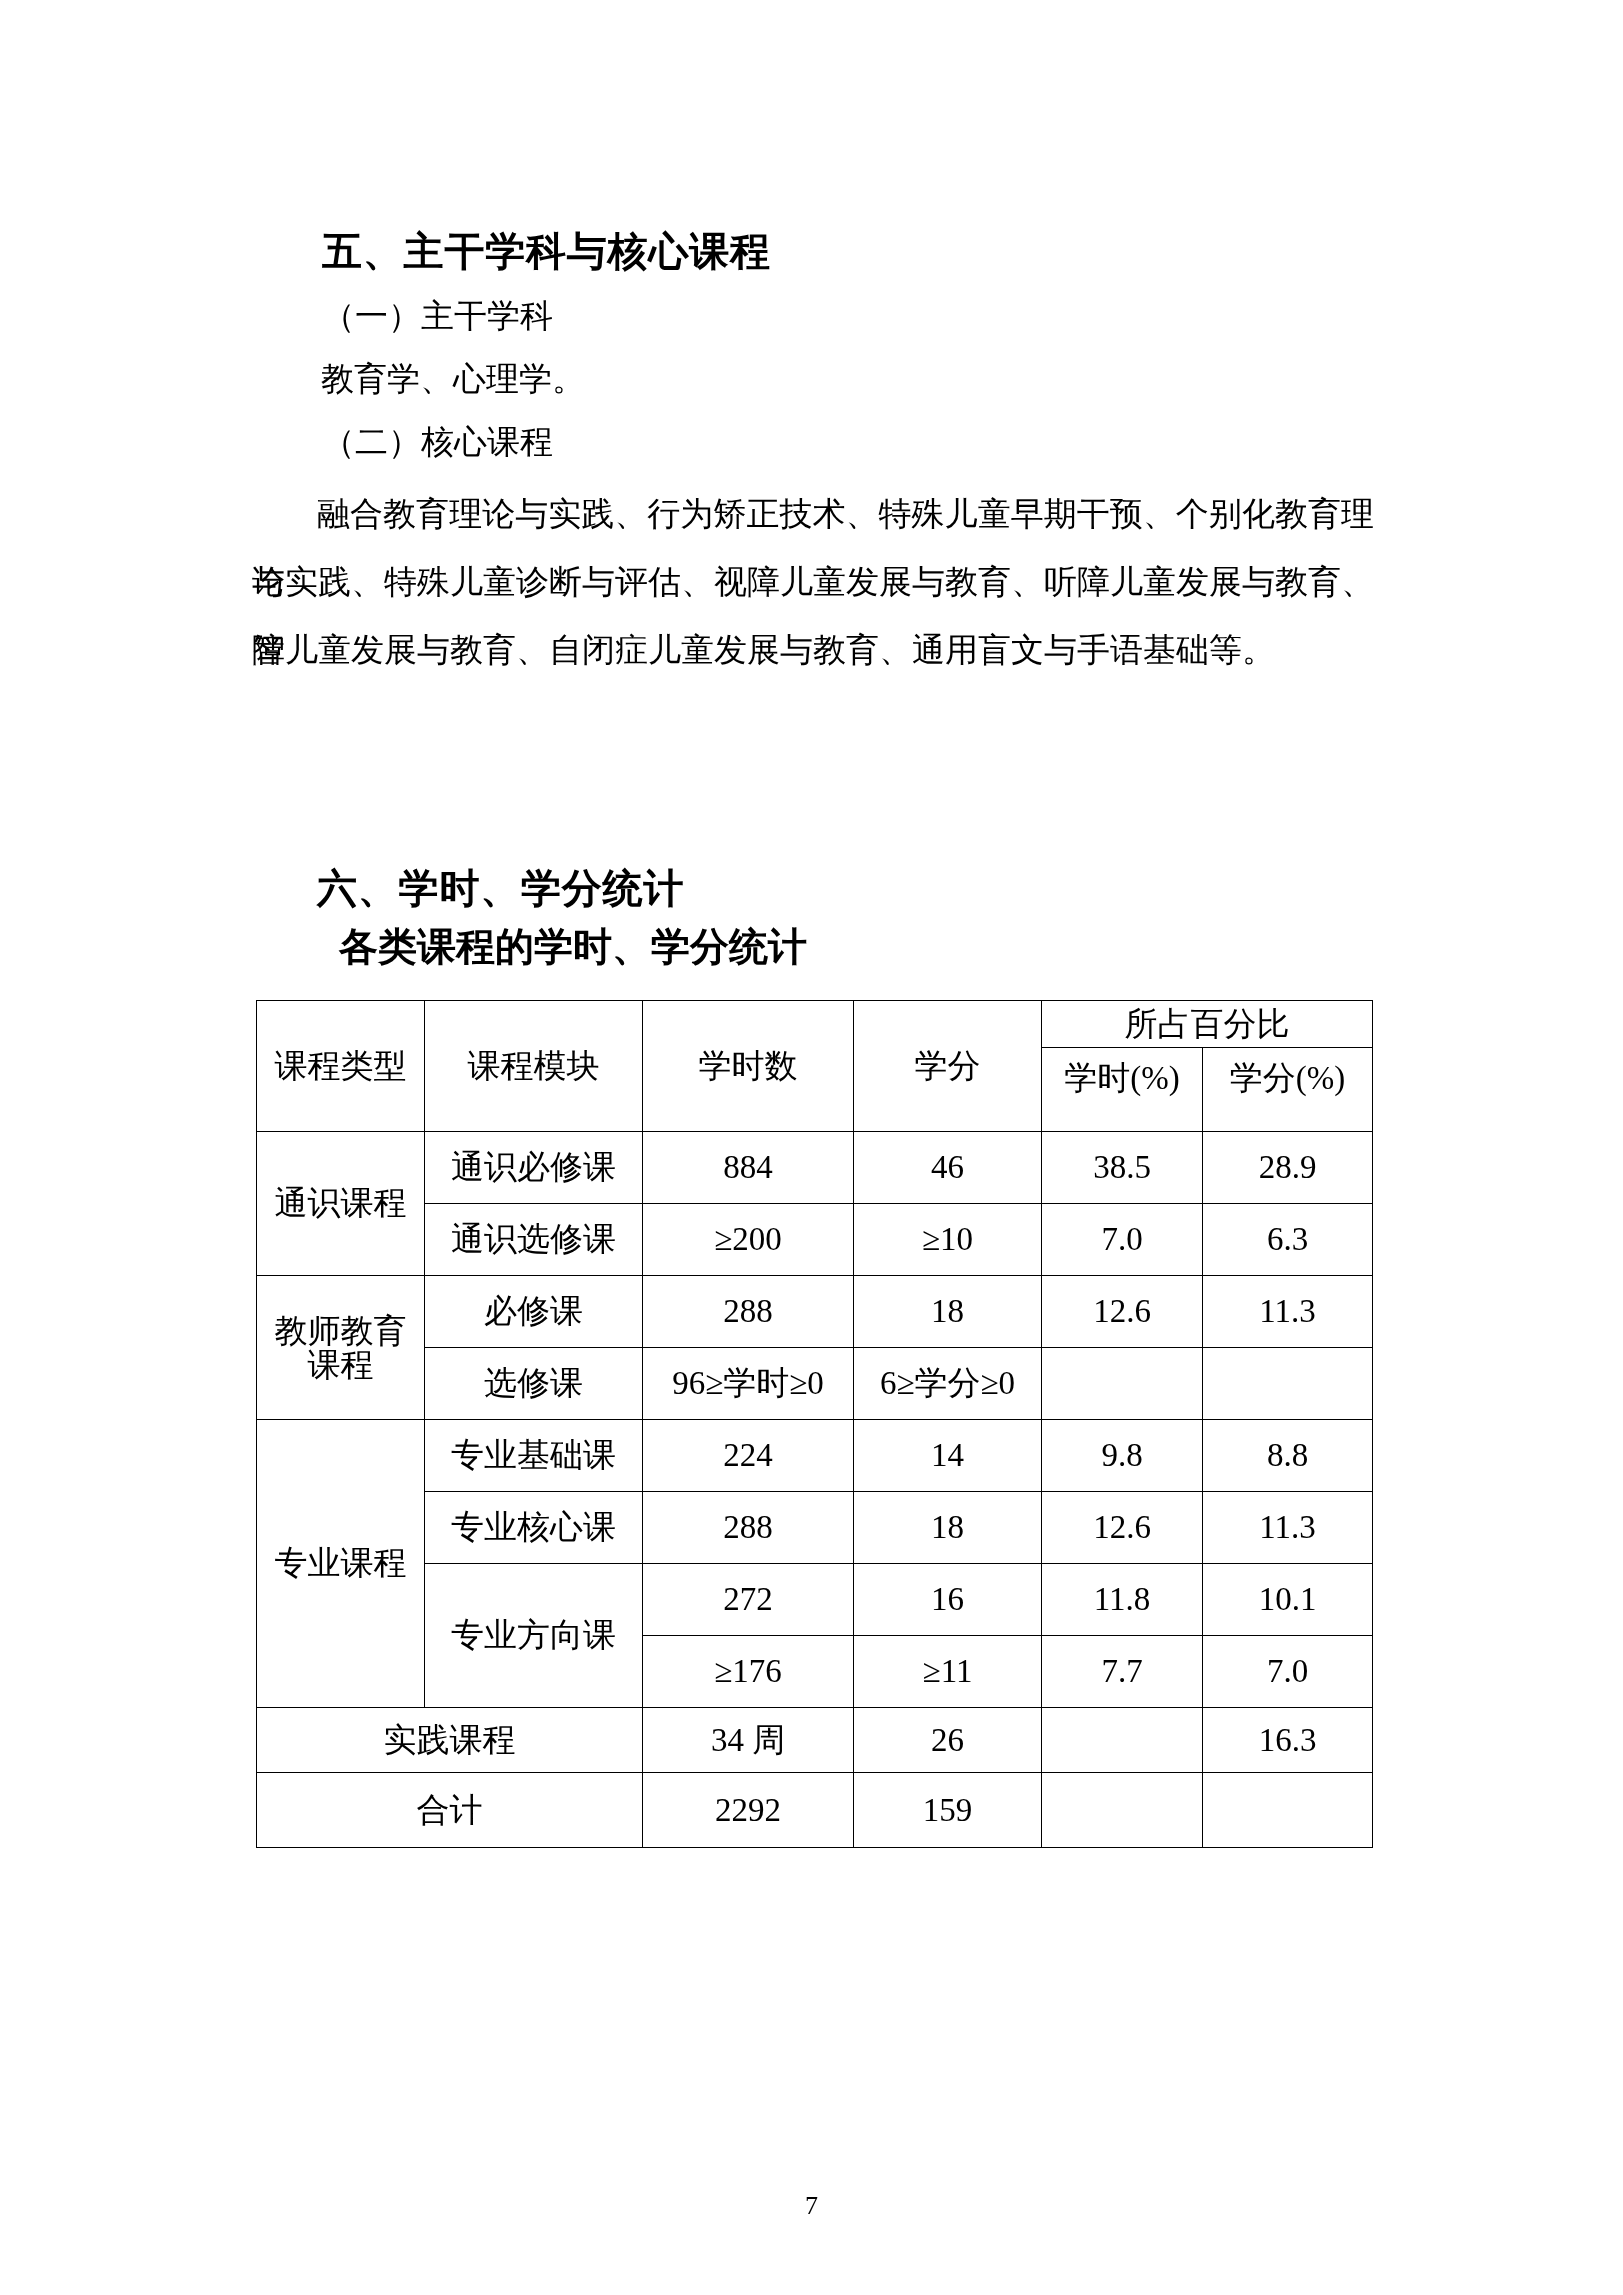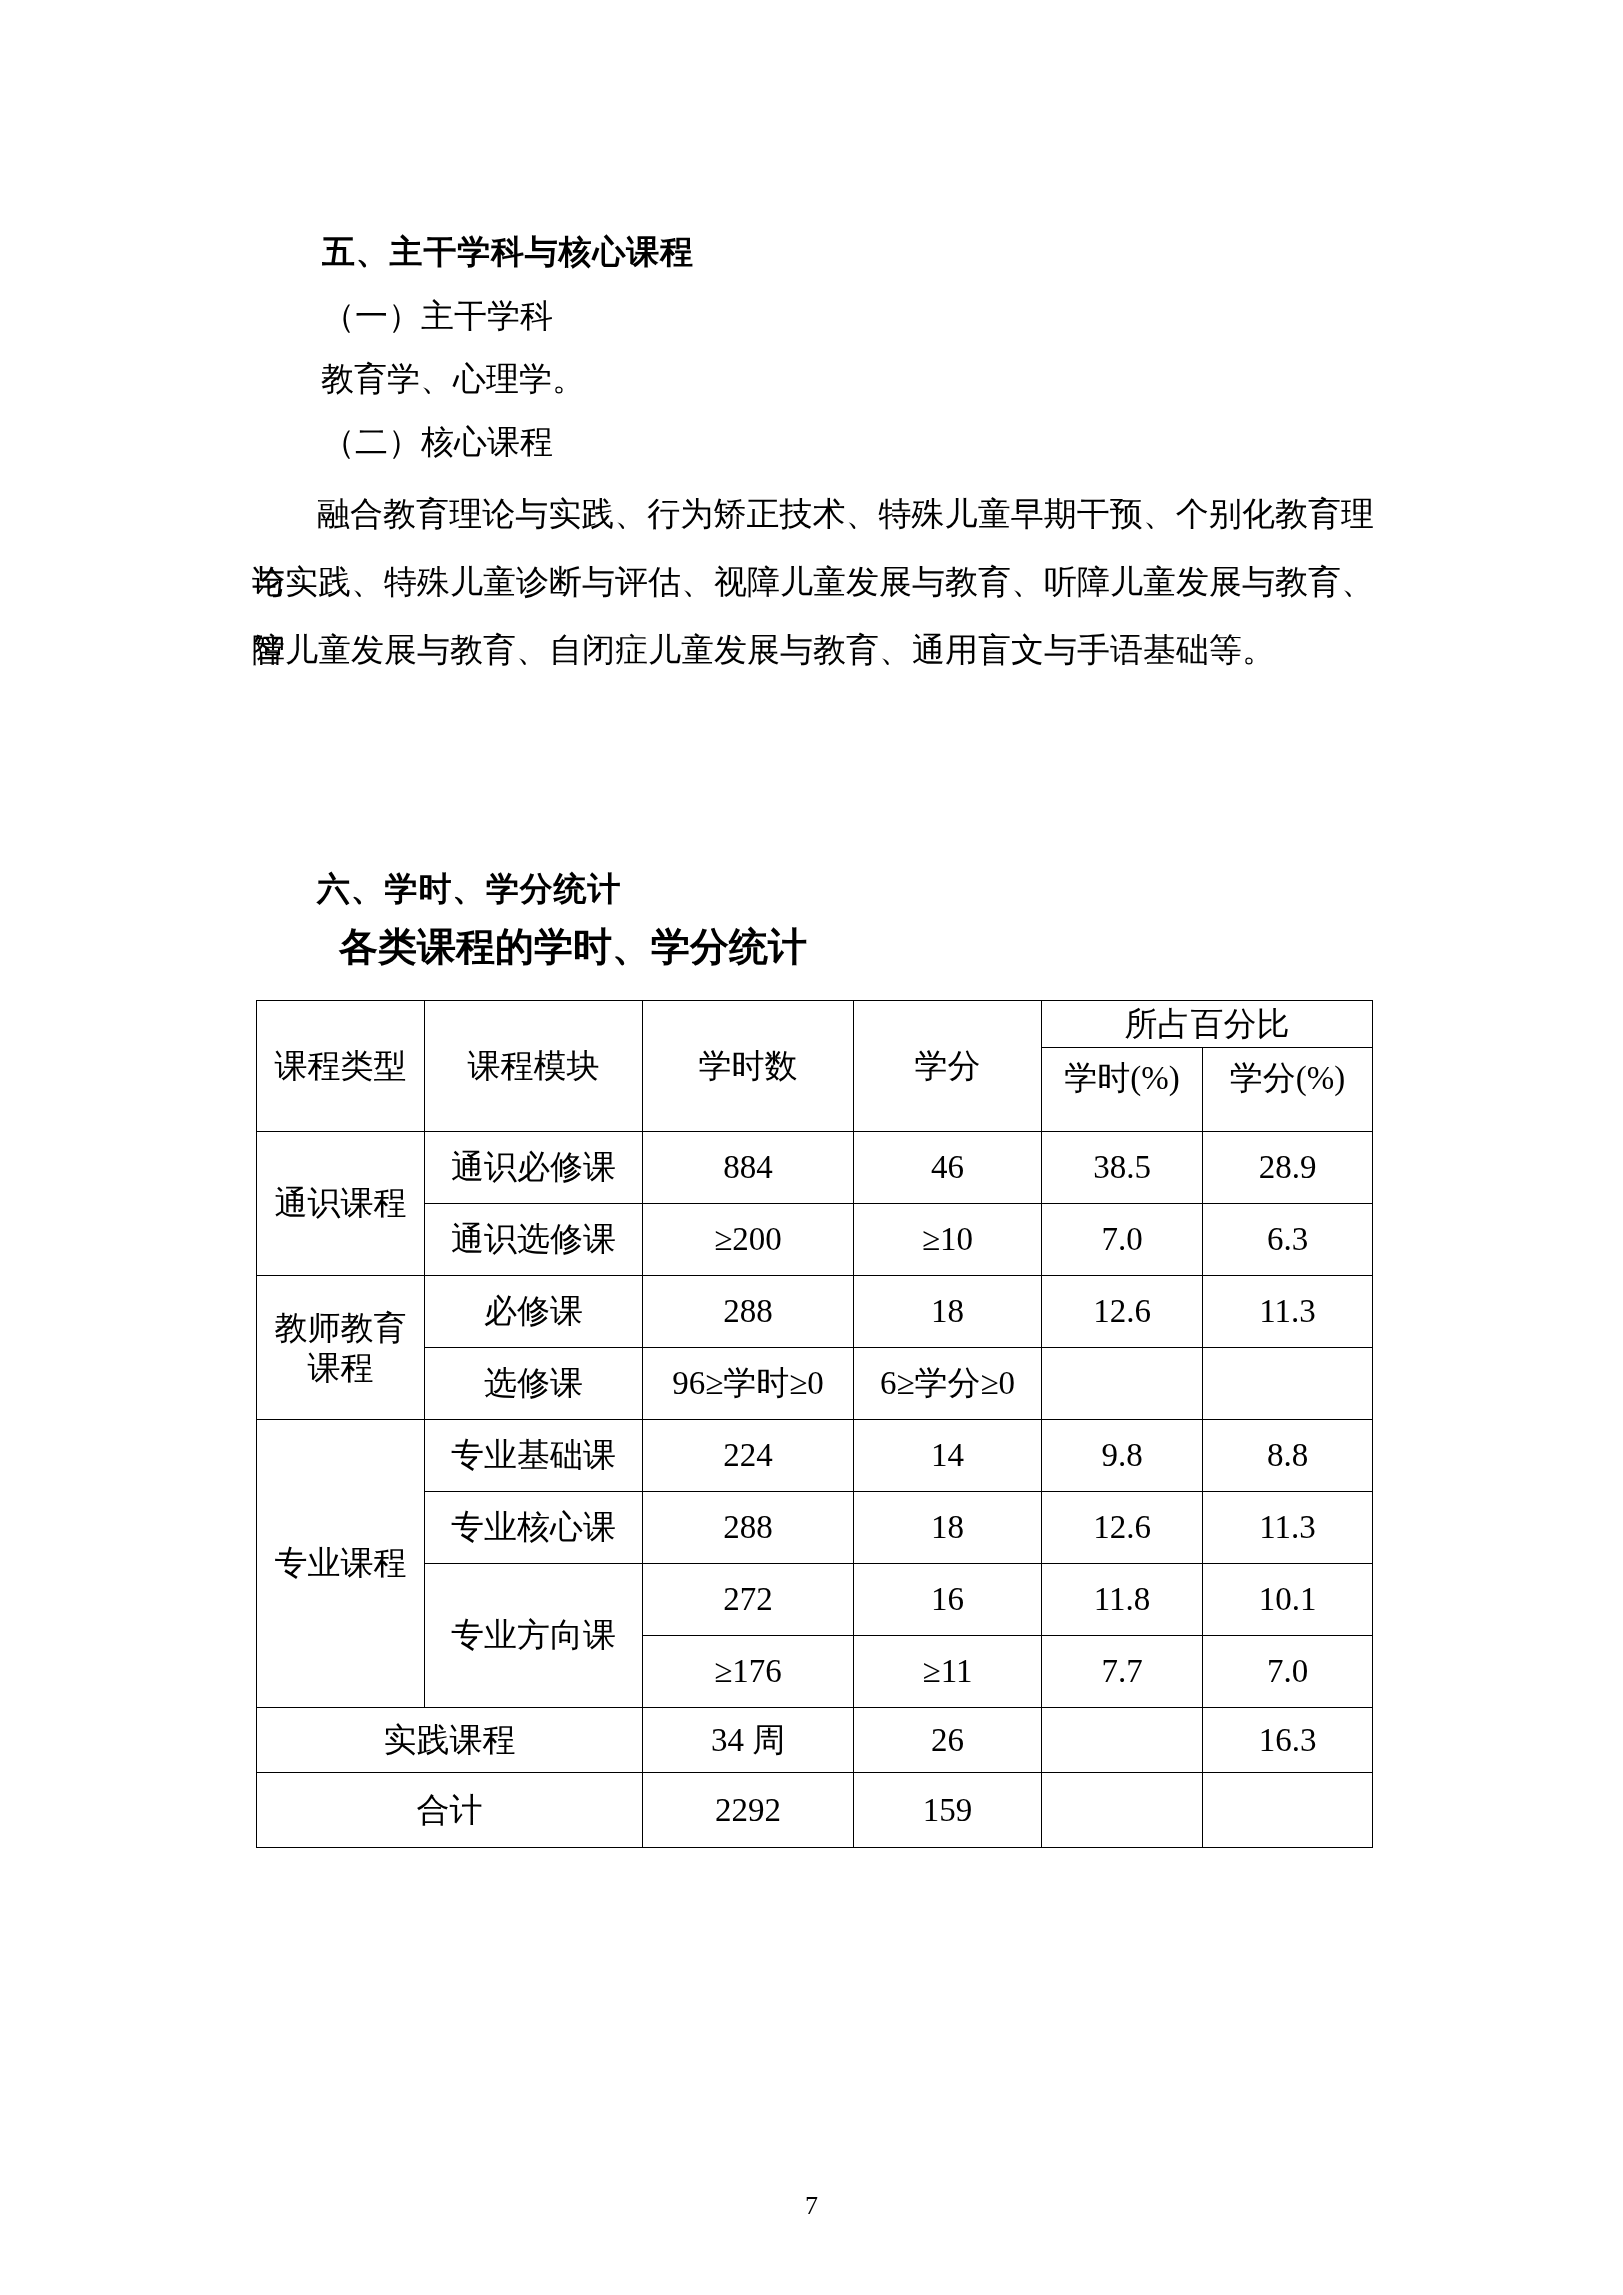--- a/index.html
+++ b/index.html
@@ -12,21 +12,21 @@
     color: #000000;
     font-family: "Liberation Serif", "DejaVu Serif", serif;
     overflow: hidden;
   }
   .abs { position: absolute; }
   .sans-bold {
     font-family: "Liberation Sans", "DejaVu Sans", sans-serif;
     font-weight: 700;
   }
   .heading-lvl1 {
-    font-size: 33px;
+    font-size: 40px;
     line-height: 43px;
     letter-spacing: 0.8px;
     white-space: nowrap;
   }
   .sub-heading {
     font-size: 33px;
     line-height: 36px;
     white-space: nowrap;
   }
   .body-line {
@@ -70,21 +70,21 @@
     padding: 0;
     overflow: hidden;
   }
   .stats-table tr.section-start > td { border-top: 1.6px solid #000; }
   .stats-table .hdr-sub th {
     vertical-align: top;
     padding-top: 8.2px;
   }
   .multiline {
     white-space: pre-line;
-    line-height: 40px;
+    line-height: 34px;
   }
   .page-number {
     left: 0;
     width: 100%;
     top: 2191px;
     text-align: center;
     font-size: 26px;
     line-height: 29.5px;
   }
 </style>

